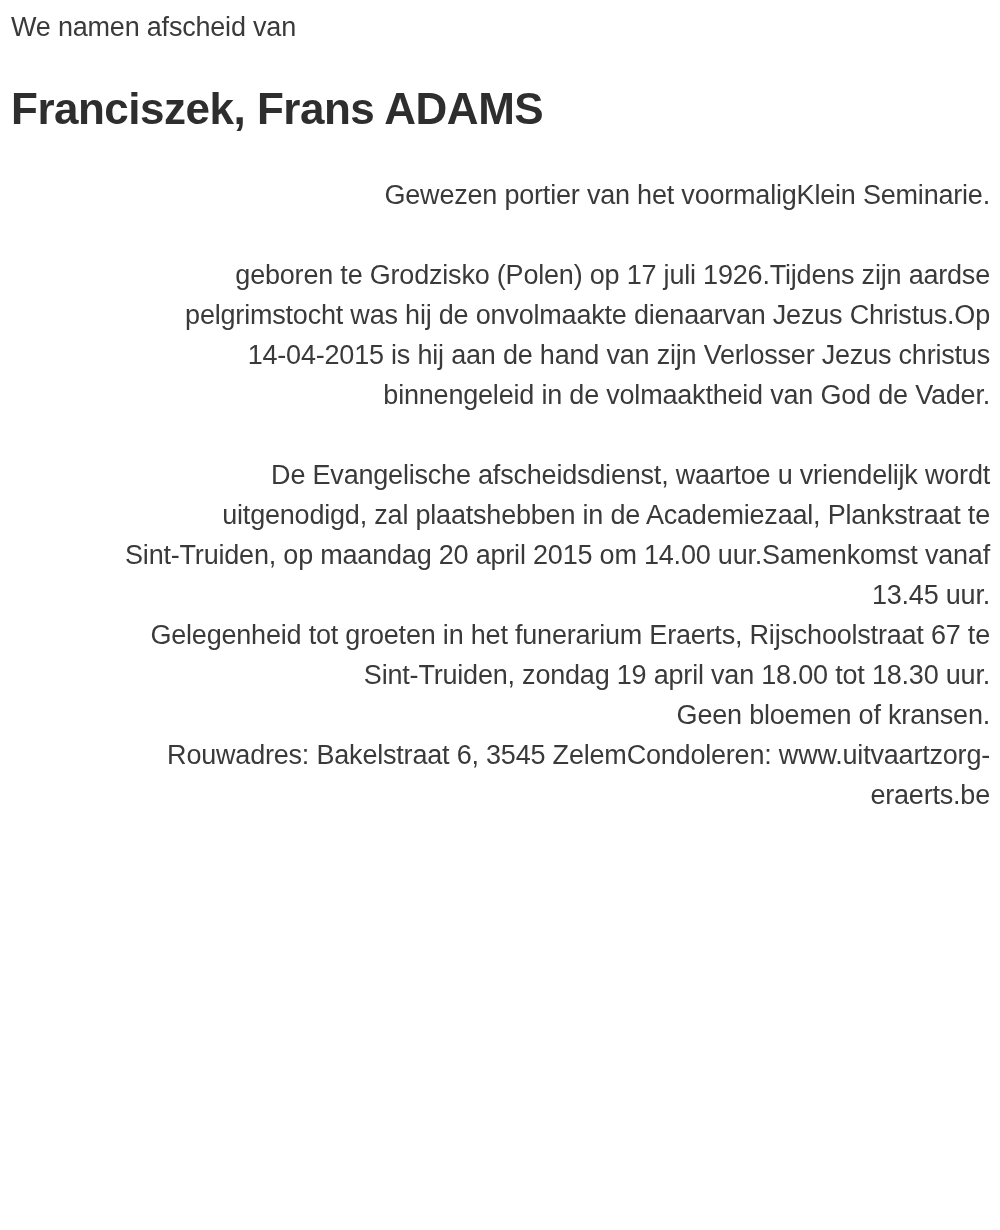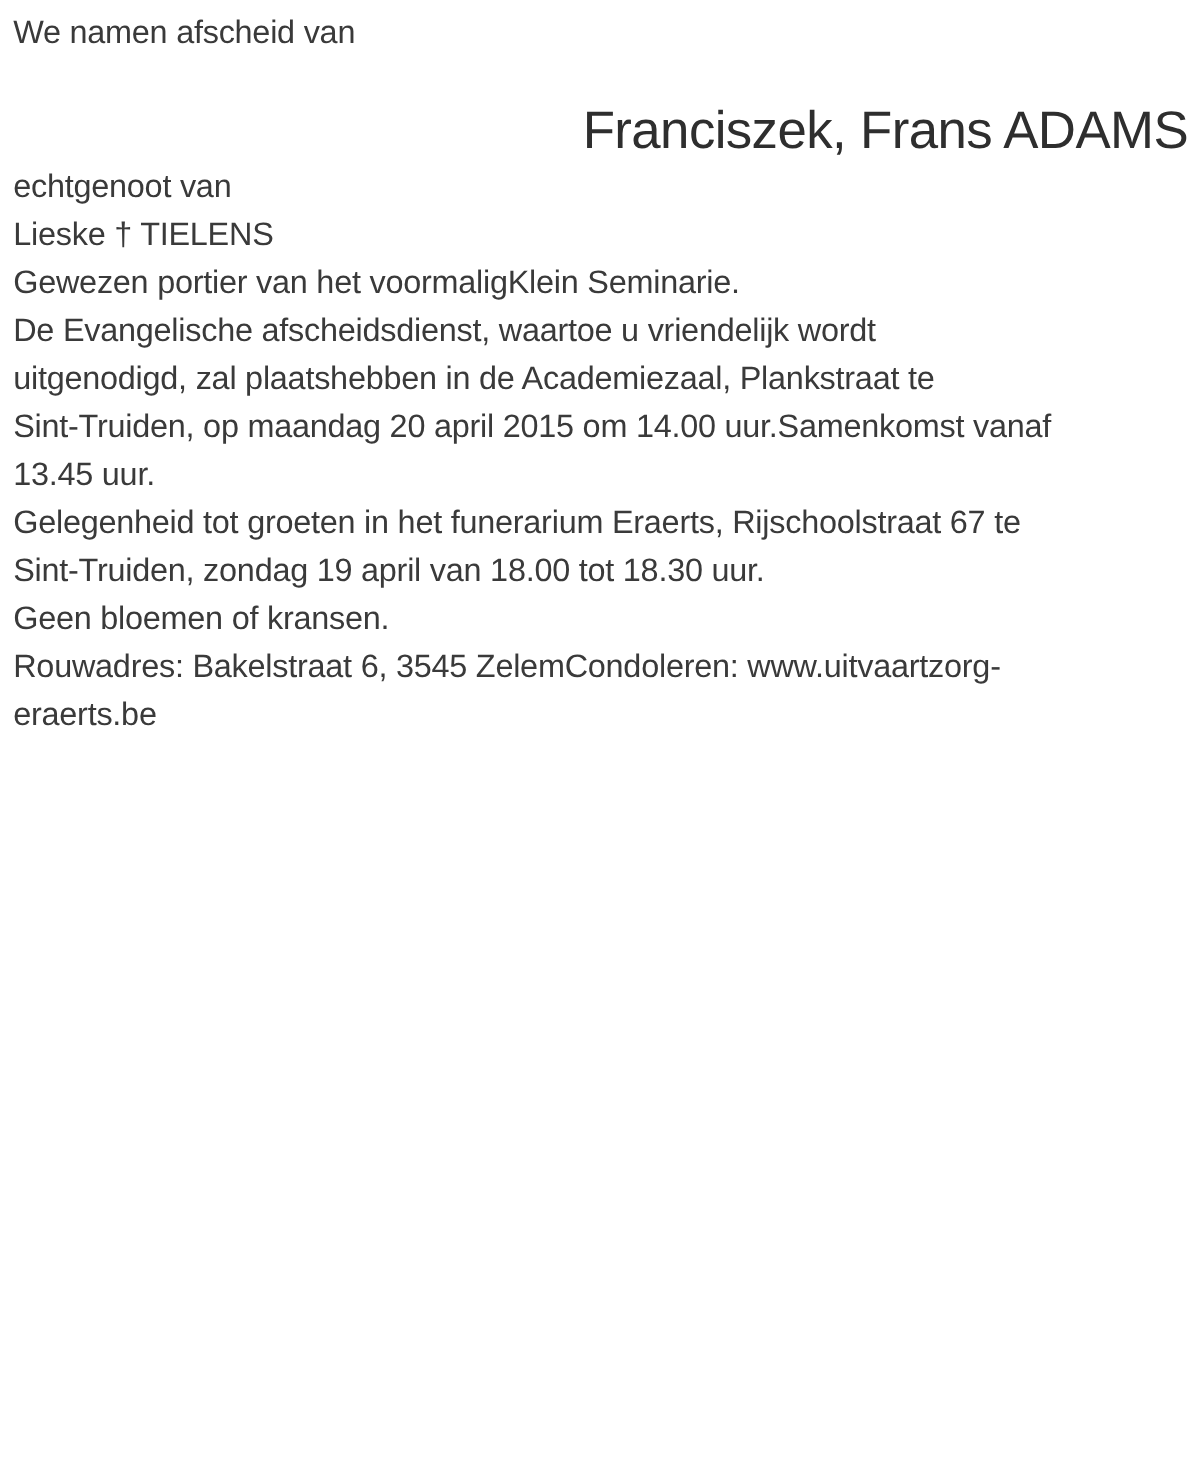--- a/index.html
+++ b/index.html
@@ -21,46 +21,49 @@
   .body-text {
     margin: 0;
     font-size: 27px;
     line-height: 40px;
     letter-spacing: -0.2px;
     white-space: pre;
     font-weight: 400;
     color: #3a3a3a;
   }
   .gap-above {
+    margin-top: 40px;
+    text-align: right;
   }
   .deceased-name {
     margin: 36px 0 0 0;
     font-size: 44px;
     line-height: 52px;
-    font-weight: 400;
+    font-weight: 700;
     letter-spacing: -0.5px;
     color: #2e2e2e;
     white-space: pre;
-    text-align: right;
   }
 </style>
 </head>
 <body>
 
 <div class="page">
 
   <p class="body-text">We namen afscheid van</p>
 
   <h1 class="deceased-name">Franciszek, Frans ADAMS</h1>
 
-  <p class="body-text">echtgenoot van
-Lieske † TIELENS</p>
 
   <p class="body-text gap-above">Gewezen portier van het voormaligKlein Seminarie.</p>
 
+  <p class="body-text gap-above">geboren te Grodzisko (Polen) op 17 juli 1926.Tijdens zijn aardse
+pelgrimstocht was hij de onvolmaakte dienaarvan Jezus Christus.Op
+14-04-2015 is hij aan de hand van zijn Verlosser Jezus christus
+binnengeleid in de volmaaktheid van God de Vader.</p>
 
 
   <p class="body-text gap-above">De Evangelische afscheidsdienst, waartoe u vriendelijk wordt
 uitgenodigd, zal plaatshebben in de Academiezaal, Plankstraat te
 Sint-Truiden, op maandag 20 april 2015 om 14.00 uur.Samenkomst vanaf
 13.45 uur.
 Gelegenheid tot groeten in het funerarium Eraerts, Rijschoolstraat 67 te
 Sint-Truiden, zondag 19 april van 18.00 tot 18.30 uur.
 Geen bloemen of kransen.
 Rouwadres: Bakelstraat 6, 3545 ZelemCondoleren: www.uitvaartzorg-

